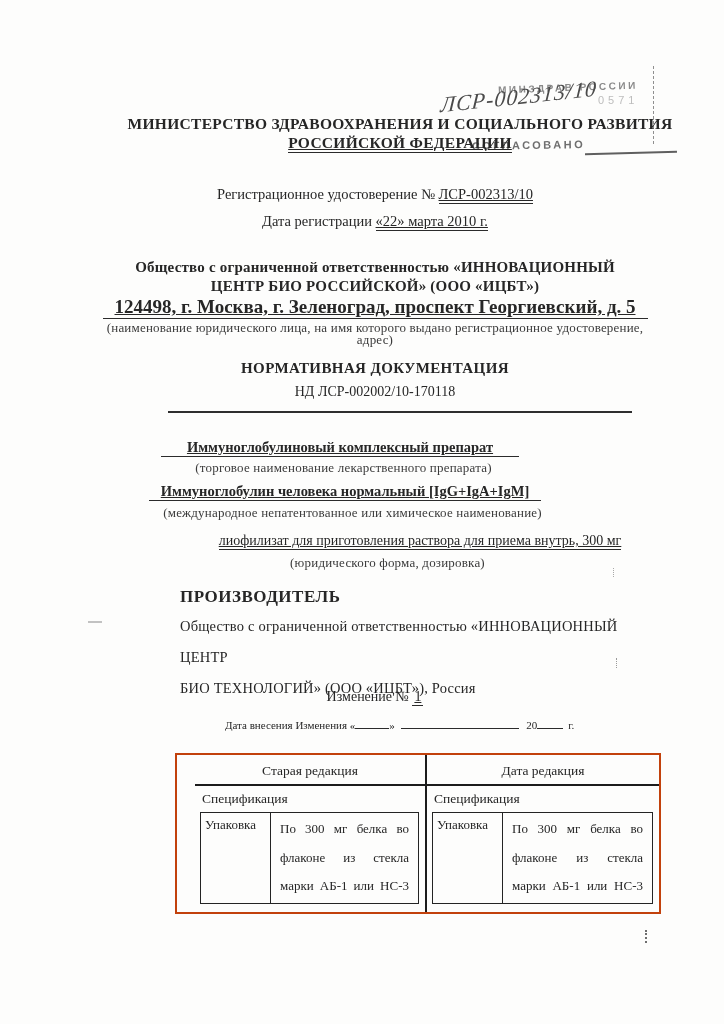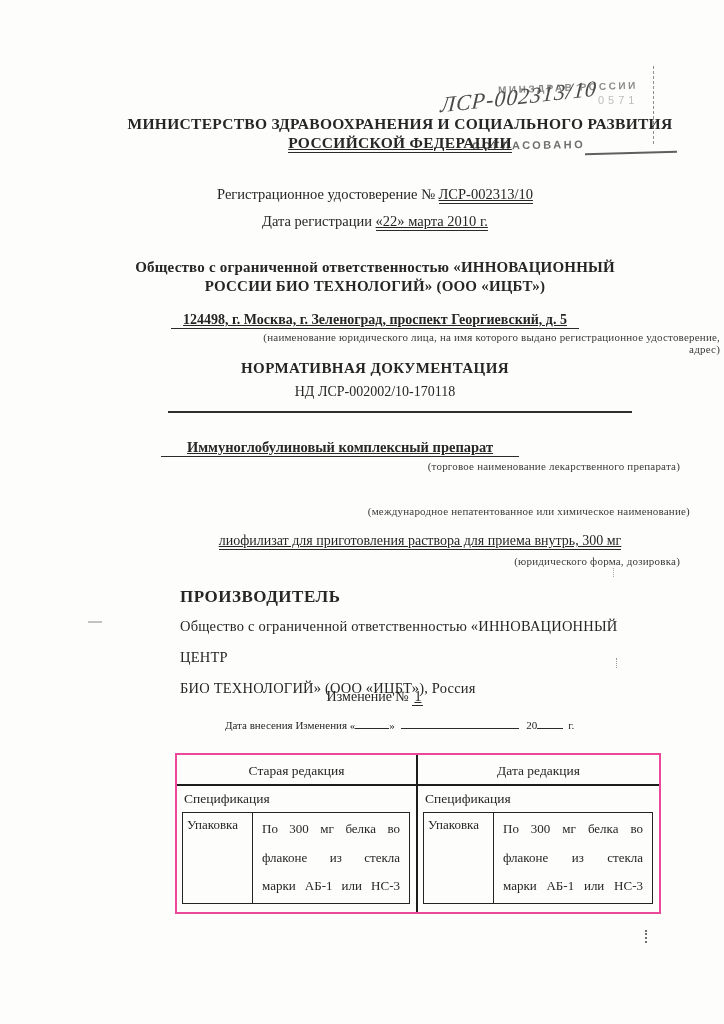--- a/index.html
+++ b/index.html
@@ -10,21 +10,21 @@
     margin:0 auto;
     background:#fdfdfc;
     color:#262626;
     font-family:"Liberation Serif","DejaVu Serif",serif;
     overflow:hidden;
   }
   .abs { position:absolute; }
   .ctr { text-align:center; }
   .u { border-bottom:1.4px solid #2b2b2b; padding-bottom:1px;text-decoration:underline; }
   .bold { font-weight:bold; }
-  .cap { font-size:11px; color:#3a3a3a; letter-spacing:0.2px;text-align:right; }
+  .cap { font-size:13px; color:#3a3a3a; letter-spacing:0.2px; }
 
   
   .stamp-minzdrav {
     left:498px; top:82px;
     font-size:10px; font-weight:bold; letter-spacing:2.5px;
     color:#8a8a8a; transform:rotate(-2deg);
     font-family:"Liberation Sans",sans-serif;
   }
   .stamp-handwritten {
     left:440px; top:84px;
@@ -51,21 +51,21 @@
   
   .ministry { left:90px; top:114px; width:620px; font-size:15.5px; font-weight:600; line-height:19px; letter-spacing:0.3px; }
 
   
   .reg-block { left:30px; top:186px; width:690px; font-size:14.5px; }
   .reg-line2 { margin-top:10px; }
 
   
   .holder { left:30px; top:258px; width:690px; }
   .holder-name { font-size:15px; font-weight:bold; line-height:18.5px; letter-spacing:0.2px; }
-  .holder-addr { font-size:14px; font-weight:bold; margin-top:17px; }
+  .holder-addr { font-size:19px; font-weight:bold; margin-top:1px; }
   .holder-cap { margin-top:4px; line-height:11.5px; }
 
   
   .normative { left:30px; top:360px; width:690px; }
   .nd-number { font-size:14px; margin-top:7px; font-weight:normal; }
   .nd-rule { left:168px; top:411px; width:464px; border-top:2px solid #2e2e2e; }
 
   
   .prod-trade { left:0px; top:439px; width:680px; font-size:14.5px; font-weight:bold; }
   .prod-trade-cap { left:0px; top:460px; width:680px;padding-left:7px; }
@@ -84,22 +84,23 @@
   .amend-title { left:30px; top:689px; width:690px; font-size:14px; }
   .amend-date { left:225px; top:719px; font-size:11px; white-space:nowrap; }
   .blank { display:inline-block; border-bottom:1.3px solid #2b2b2b; }
   .blank-day { width:34px; }
   .blank-month { width:118px; margin-left:4px; margin-right:4px; }
   .blank-year { width:26px; margin-right:5px; }
 
   
   .rev-table {
     left:175px; top:753px; width:486px;
-    border:2px solid #ec4899;
+    border:2px solid #c2410c;
     display:flex;
+    padding-left:18px;
   }
   .rev-col { width:50%; }
   .rev-col-old { border-right:2px solid #1c1c1c; }
   .rev-head { height:31px; line-height:31px; text-align:center; font-size:13.5px; border-bottom:2px solid #1c1c1c; }
   .rev-spec { font-size:13.5px; padding:5px 7px 2px 7px; }
   .inner-table { margin:3px 6px 8px 5px; border:1.6px solid #242424; display:flex; }
   .inner-label { width:70px; border-right:1.6px solid #242424; padding:4px 4px; font-size:13px; }
   .inner-text { flex:1; padding:2px 9px; font-size:13px; line-height:28.5px; }
   .jline { text-align:justify; text-align-last:justify; }
 
@@ -133,37 +134,38 @@
       <span class="u">ЛСР-002313/10</span>
     </div>
     <div class="reg-line2">
       <span>Дата регистрации</span>
       <span class="u">«22» марта 2010 г.</span>
     </div>
   </div>
 
   <div class="abs holder ctr">
     <div class="holder-name">Общество с ограниченной ответственностью «ИННОВАЦИОННЫЙ</div>
-    <div class="holder-name">РОССИИ БИО ТЕХНОЛОГИЙ» (ООО «ИЦБТ»)</div>
+    <div class="holder-name">ЦЕНТР БИО РОССИЙСКОЙ» (ООО «ИЦБТ»)</div>
     <div class="holder-addr"><span class="u padn">124498, г. Москва, г. Зеленоград, проспект Георгиевский, д. 5</span></div>
     <div class="holder-cap cap">
       <div>(наименование юридического лица, на имя которого выдано регистрационное удостоверение,</div>
       <div>адрес)</div>
     </div>
   </div>
 
   <div class="abs normative ctr">
     <div class="bold" style="font-size:15px; letter-spacing:0.4px;">НОРМАТИВНАЯ ДОКУМЕНТАЦИЯ</div>
     <div class="nd-number">НД ЛСР-002002/10-170118</div>
   </div>
   <div class="abs nd-rule"></div>
 
   <div class="abs prod-trade ctr"><span class="u padw">Иммуноглобулиновый комплексный препарат</span></div>
   <div class="abs prod-trade-cap ctr cap">(торговое наименование лекарственного препарата)</div>
 
+  <div class="abs prod-inn ctr"><span class="u padn">Иммуноглобулин человека нормальный [IgG+IgA+IgM]</span></div>
   <div class="abs prod-inn-cap ctr cap">(международное непатентованное или химическое наименование)</div>
 
   <div class="abs prod-form ctr"><span class="u">лиофилизат для приготовления раствора для приема внутрь, 300 мг</span></div>
   <div class="abs prod-form-cap ctr cap">(юридического форма, дозировка)</div>
 
   <div class="abs manu-label">ПРОИЗВОДИТЕЛЬ</div>
   <div class="abs manu-lines">
     <div>Общество с ограниченной ответственностью «ИННОВАЦИОННЫЙ ЦЕНТР</div>
     <div>БИО ТЕХНОЛОГИЙ» (ООО «ИЦБТ»), Россия</div>
   </div>

